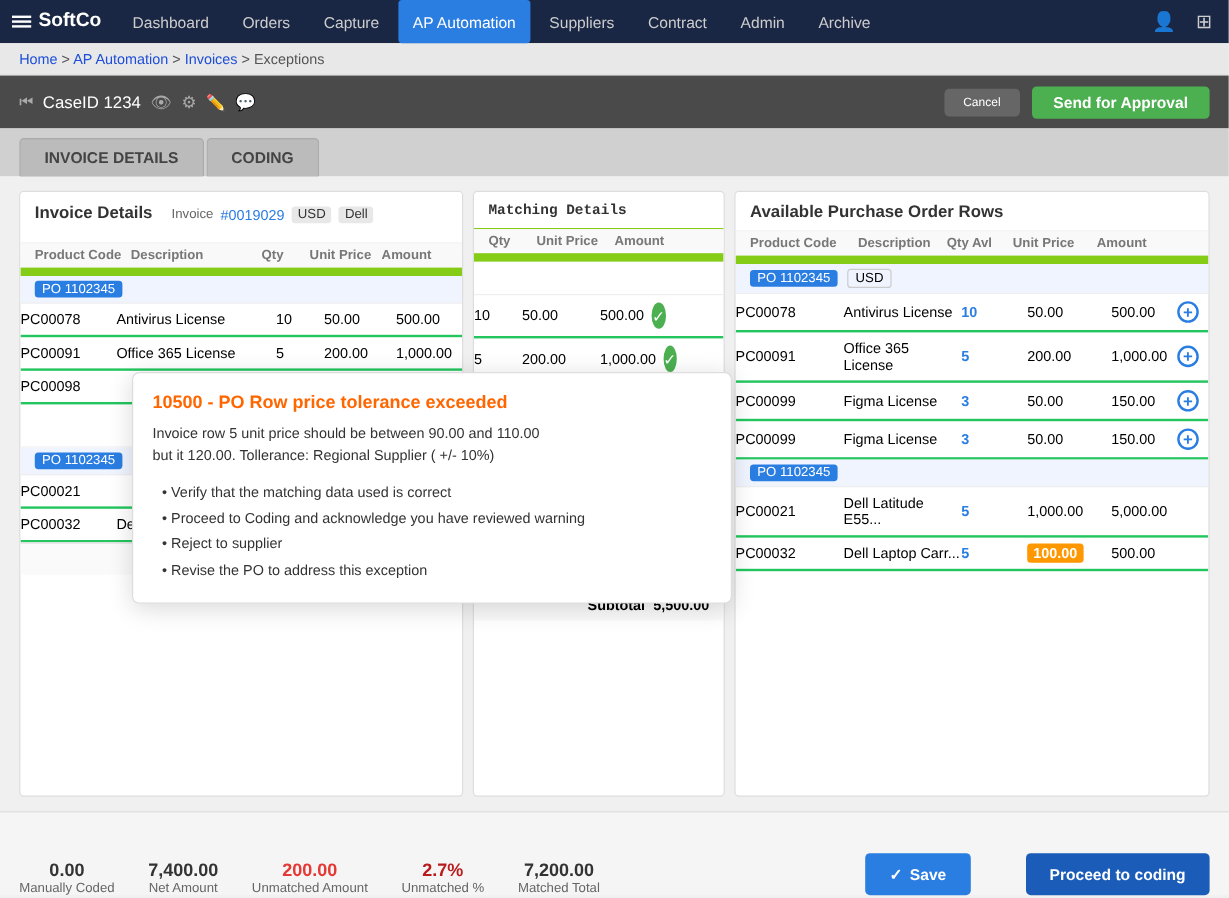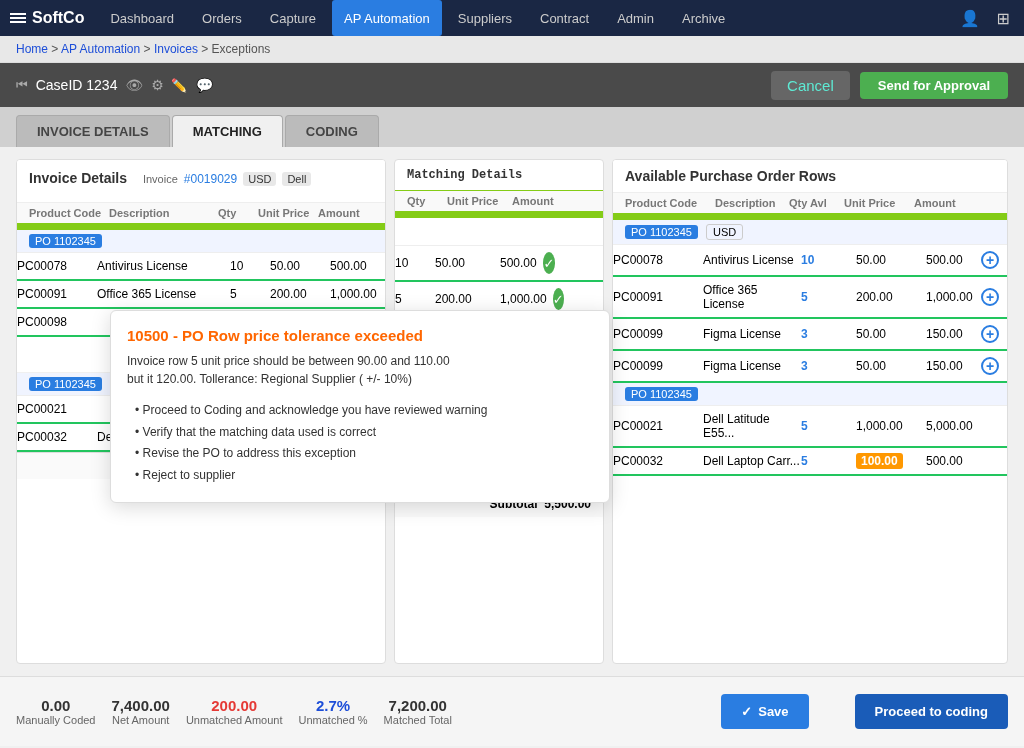--- a/index.html
+++ b/index.html
@@ -97,26 +97,26 @@
       color: #aaa;
       cursor: pointer;
       font-size: 14px;
     }
     .pencil-icon {
       color: #ff9800;
       cursor: pointer;
     }
     .cancel-btn {
       background: #666;
-      color: #5eead4;
+      color: #ffffff;
       border: none;
       padding: 6px 16px;
       border-radius: 4px;
       cursor: pointer;
-      font-size: 15px;
+      font-size: 10px;
     }
     .send-btn {
       background: #4caf50;
       color: white;
       border: none;
       padding: 6px 18px;
       border-radius: 4px;
       cursor: pointer;
       font-size: 13px;
       font-weight: bold;
@@ -330,38 +330,38 @@
     .exception-steps li::before {
       content: "• ";
     }
 
     
     .bottom-bar {
       background: #f5f5f5;
       border-top: 1px solid #ddd;
       height: 70px;
       display: flex;
-      align-items: center;
+      align-items: flex-end;
       padding: 0 16px;
-      gap: 16px;
+      gap: 28px;
     }
     .bottom-stat {
       display: flex;
       flex-direction: column;
       align-items: center;
       font-size: 11px;
       color: #666;
     }
     .bottom-stat-val {
       font-size: 15px;
       font-weight: bold;
       color: #333;
     }
     .bottom-stat-val.red { color: #e53935; }
-    .bottom-stat-val.orange { color: #1d4ed8; }
+    .bottom-stat-val.orange { color: #b91c1c; }
     .bottom-actions {
       margin-left: auto;
       display: flex;
       gap: 10px;
     }
     .save-btn {
       background: #2a7de1;
       color: white;
       border: none;
       padding: 10px 20px;
@@ -460,21 +460,20 @@
     <span class="case-icon">⚙</span>
     <span class="pencil-icon">✏️</span>
     <span class="case-icon">💬</span>
   </div>
   <button class="cancel-btn">Cancel</button>
   <button class="send-btn">Send for Approval</button>
 </div>
 
 <div class="tabs-bar">
   <div class="tab">INVOICE DETAILS</div>
-  <div class="tab active">MATCHING</div>
   <div class="tab">CODING</div>
 </div>
 
 <div class="main-content">
   <div class="three-col">
 
     <div class="col col-left">
       <div class="col-header">
         <span>Invoice Details</span>
         <span class="invoice-header-info" style="display:inline-flex; gap:6px; font-weight:normal; font-size:12px;">
@@ -673,24 +672,24 @@
   </div>
 </div>
 
 <div class="exception-popup">
   <div class="exception-title">10500 - PO Row price tolerance exceeded</div>
   <div class="exception-desc">
     Invoice row 5 unit price should be between 90.00 and 110.00<br>
     but it 120.00. Tollerance: Regional Supplier ( +/- 10%)
   </div>
   <ul class="exception-steps">
+    <li>Verify that the matching data used is correct</li>
     <li>Proceed to Coding and acknowledge you have reviewed warning</li>
-    <li>Verify that the matching data used is correct</li>
+    <li>Reject to supplier</li>
     <li>Revise the PO to address this exception</li>
-    <li>Reject to supplier</li>
   </ul>
 </div>
 
 <div class="bottom-bar">
   <div class="bottom-stat">
     <span class="bottom-stat-val">0.00</span>
     <span>Manually Coded</span>
   </div>
   <div class="bottom-stat">
     <span class="bottom-stat-val">7,400.00</span>

